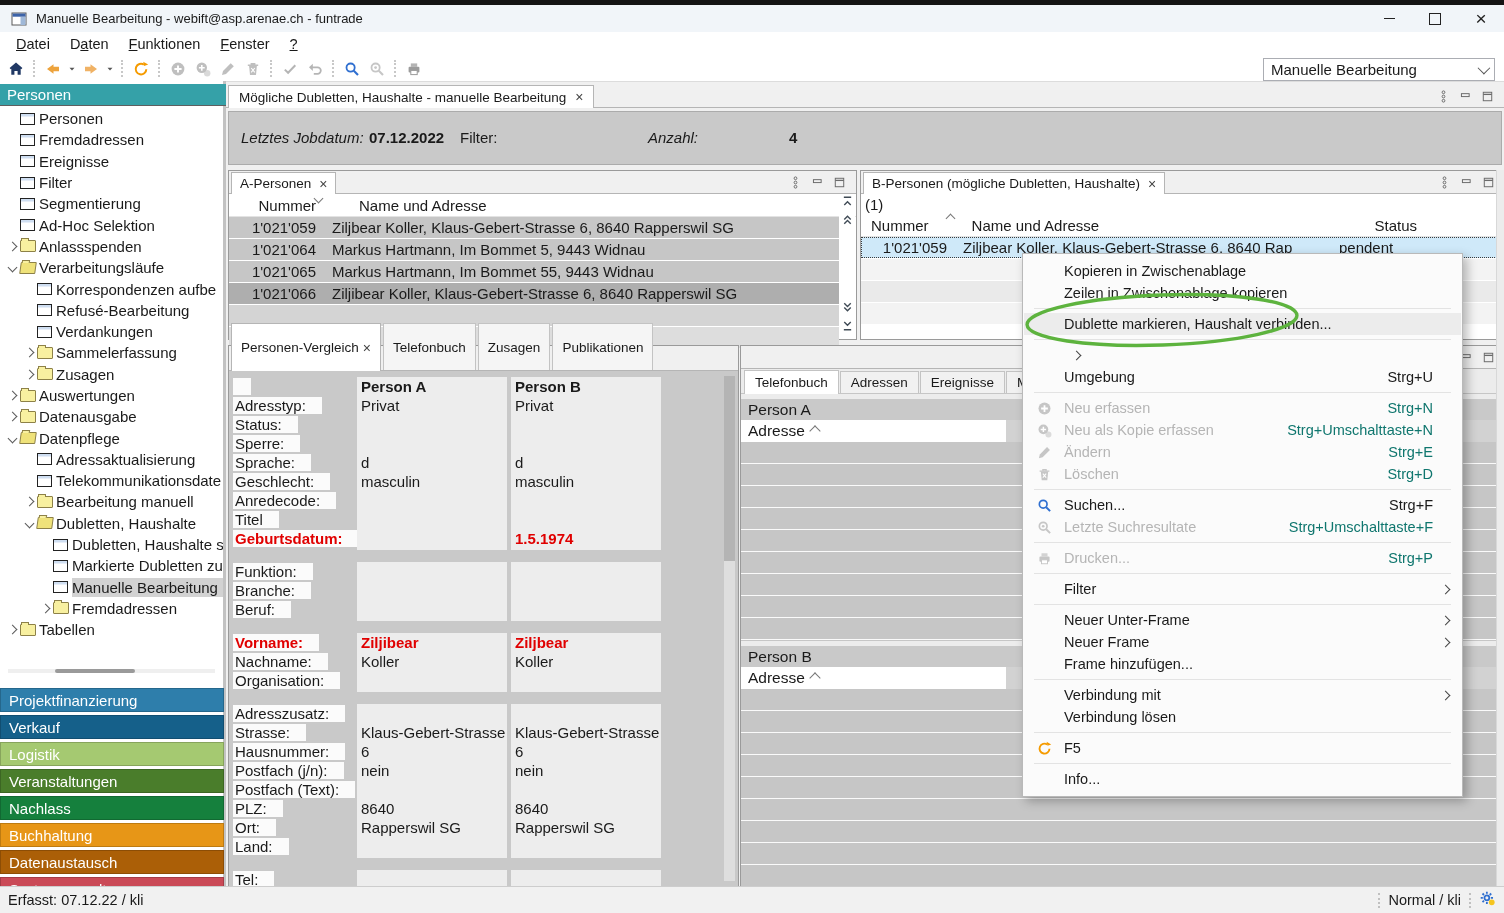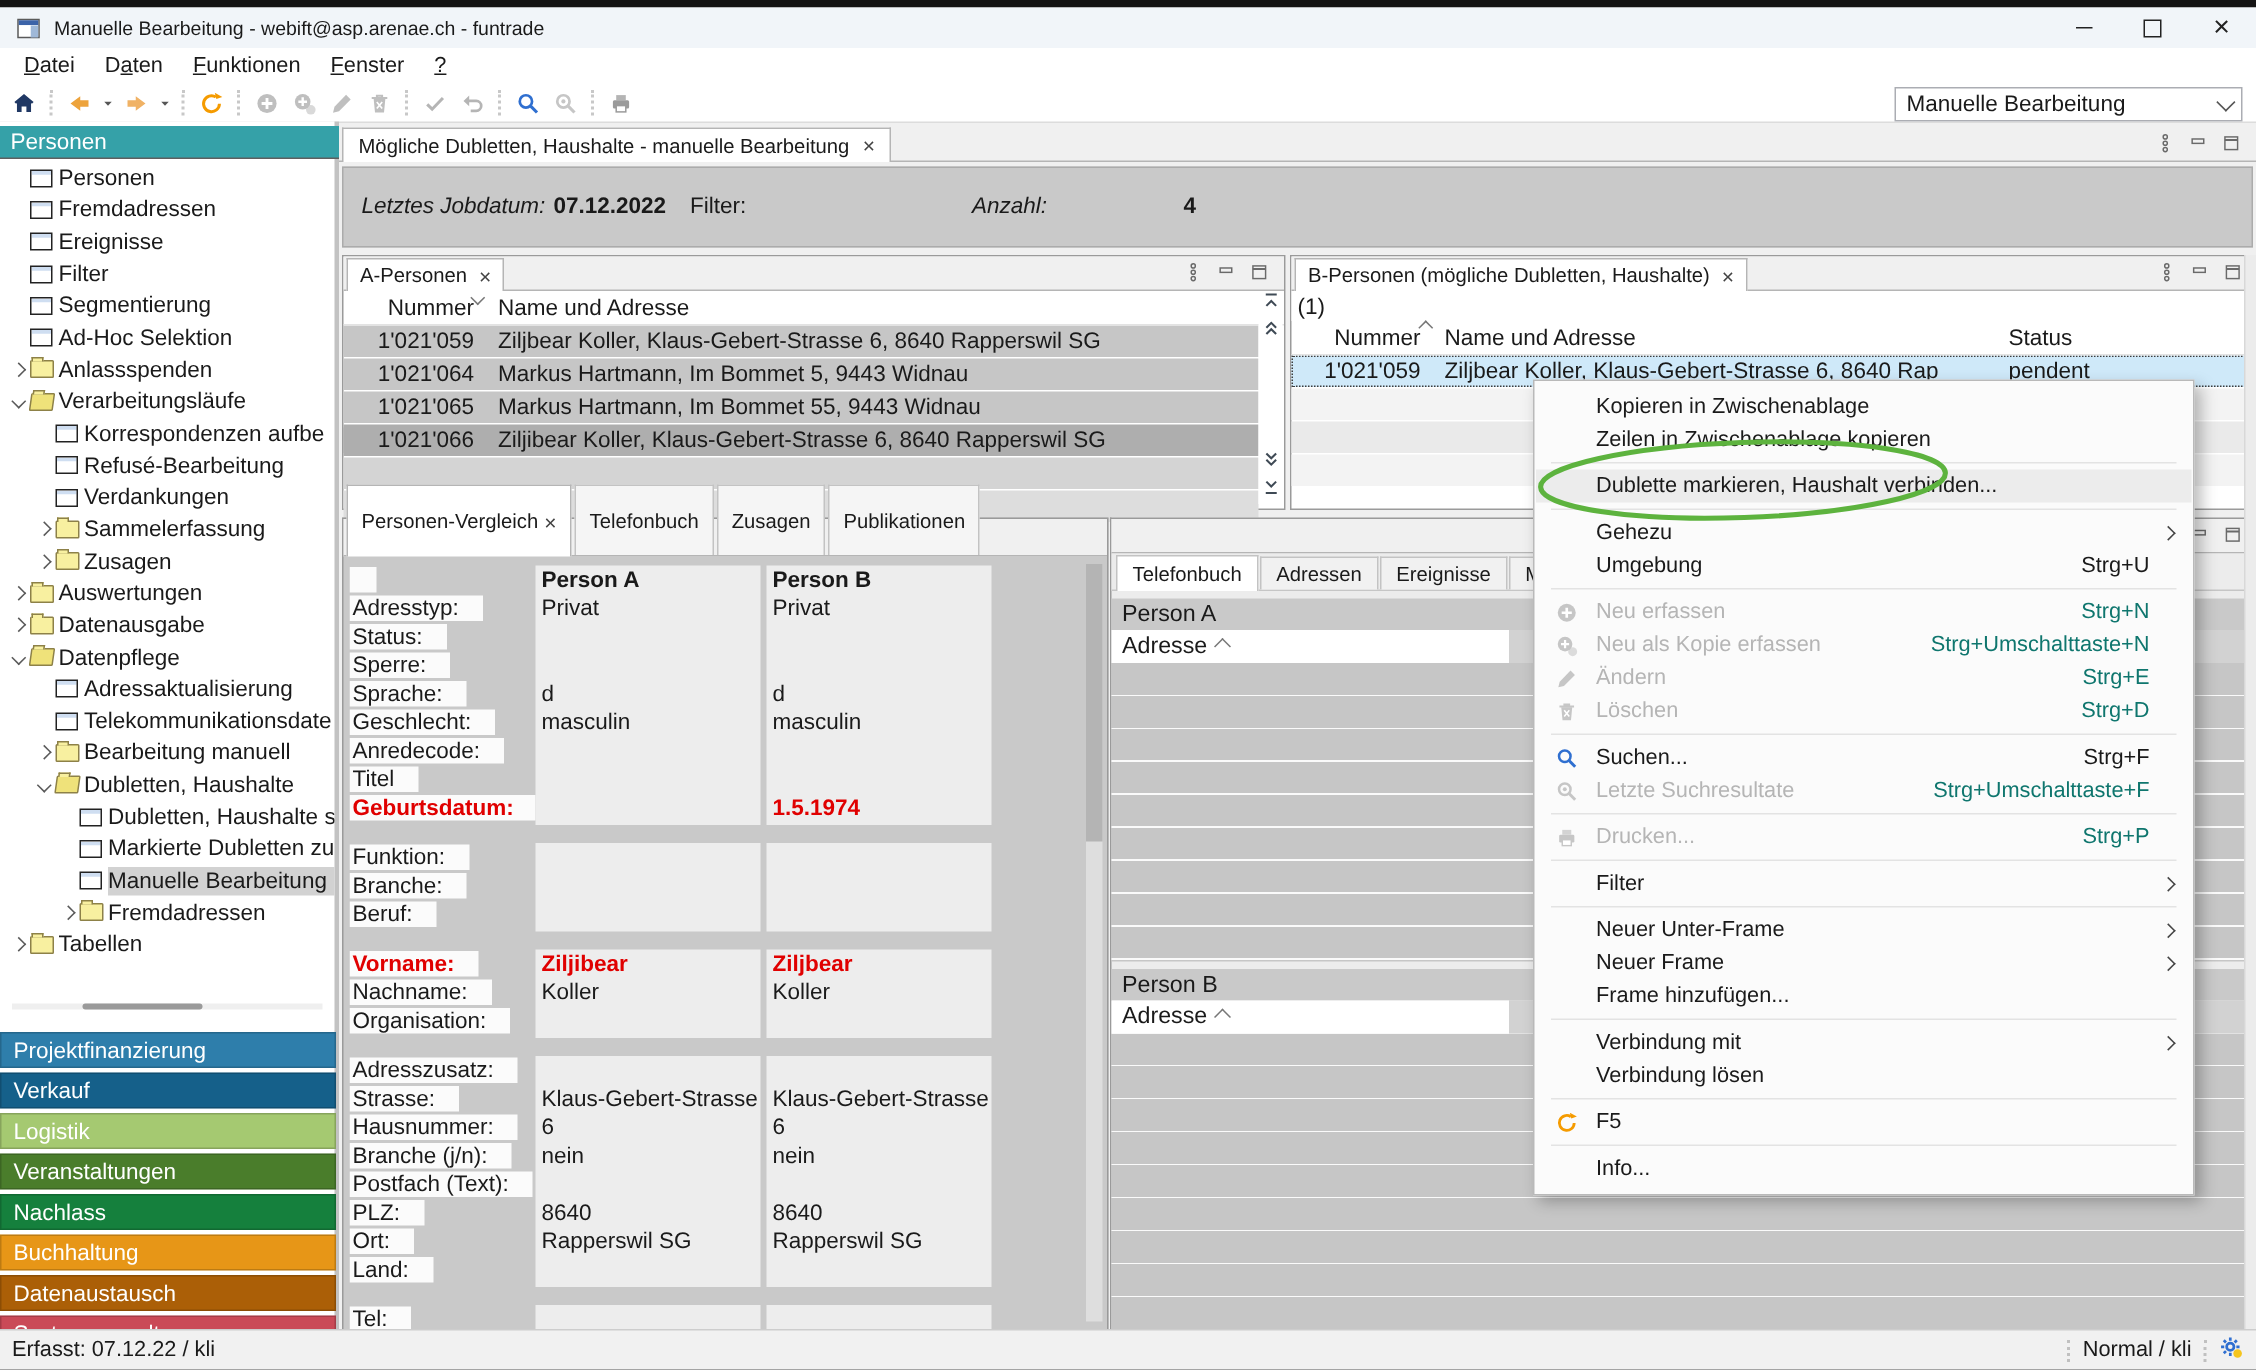--- a/index.html
+++ b/index.html
@@ -60,21 +60,21 @@
   #info-bar span{position:absolute;top:17px;}
   .lbl-i{font-style:italic;}
   .b{font-weight:bold;}
   
   .panel{background:#fff;border:1px solid #9a9a9a;}
   .phead{height:22px;background:#f0f0f0;border-bottom:1px solid #b5b5b5;display:flex;align-items:flex-end;}
   .ptab{height:21px;background:#fff;border:1px solid #b5b5b5;border-bottom:none;display:inline-flex;align-items:center;gap:8px;padding:0 8px;font-size:13.5px;margin-left:2px;margin-bottom:-1px;}
   
   #panel-a{left:228px;top:170px;width:627px;height:168px;}
   #panel-b{left:860px;top:170px;width:644px;height:168px;border-right:none;}
-  .thead{display:flex;height:22px;align-items:center;font-size:15px;position:relative;border-bottom:1px solid #e3e3e3;}
+  .thead{display:flex;height:22px;align-items:center;font-size:15px;position:relative;border-bottom:1px solid #e3e3e3;gap:27px;}
   .col-num{width:96px;text-align:right;padding-right:9px;box-sizing:border-box;}
   .col-name{flex:1;padding-left:7px;}
   .col-status{width:168px;padding-left:6px;}
   .sort-chev{position:absolute;left:86px;top:1px;width:6px;height:6px;border:solid #777;border-width:0 1.3px 1.3px 0;}
   .sort-chev.up{transform:rotate(-135deg);} .sort-chev.dn{transform:rotate(45deg);}
   .trow{display:flex;height:21px;align-items:center;font-size:15px;margin-bottom:1px;white-space:nowrap;}
   .trow .col-num{background:inherit;}
   .trow.r-normal{background:#c6c6c6;}
   .trow.r-active{background:#aeaeae;}
   .trow.r-empty{background:#d4d4d4;} .trow.r-empty2{background:#dddddd;}
@@ -803,21 +803,21 @@
             <div class="cline val"></div>
           </div>
         </div>
 
         <div class="cgroup">
           <div class="clabels">
 
           <div class="cline lab"><span>Adresszusatz:</span></div>
             <div class="cline lab"><span>Strasse:</span></div>
             <div class="cline lab"><span>Hausnummer:</span></div>
-            <div class="cline lab"><span>Branche (j/n):</span></div>
+            <div class="cline lab"><span>Postfach (j/n):</span></div>
             <div class="cline lab"><span>Postfach (Text):</span></div>
             <div class="cline lab"><span>PLZ:</span></div>
             <div class="cline lab"><span>Ort:</span></div>
             <div class="cline lab"><span>Land:</span></div>
           </div>
           <div class="cbox">
 
           <div class="cline val"></div>
             <div class="cline val">Klaus-Gebert-Strasse</div>
             <div class="cline val">6</div>
@@ -945,21 +945,20 @@
 
       <div class="mi sep">
         
         
         
         
       </div>
 
       <div class="mi">
         <span class="mi-ico"></span>
-        <span class="mi-label">Gehezu</span>
         <span class="mi-shortcut"></span>
         <span class="mi-sub has-sub"></span>
       </div>
 
       <div class="mi">
         <span class="mi-ico"></span>
         <span class="mi-label">Umgebung</span>
         <span class="mi-shortcut">Strg+U</span>
         <span class="mi-sub"></span>
       </div>

